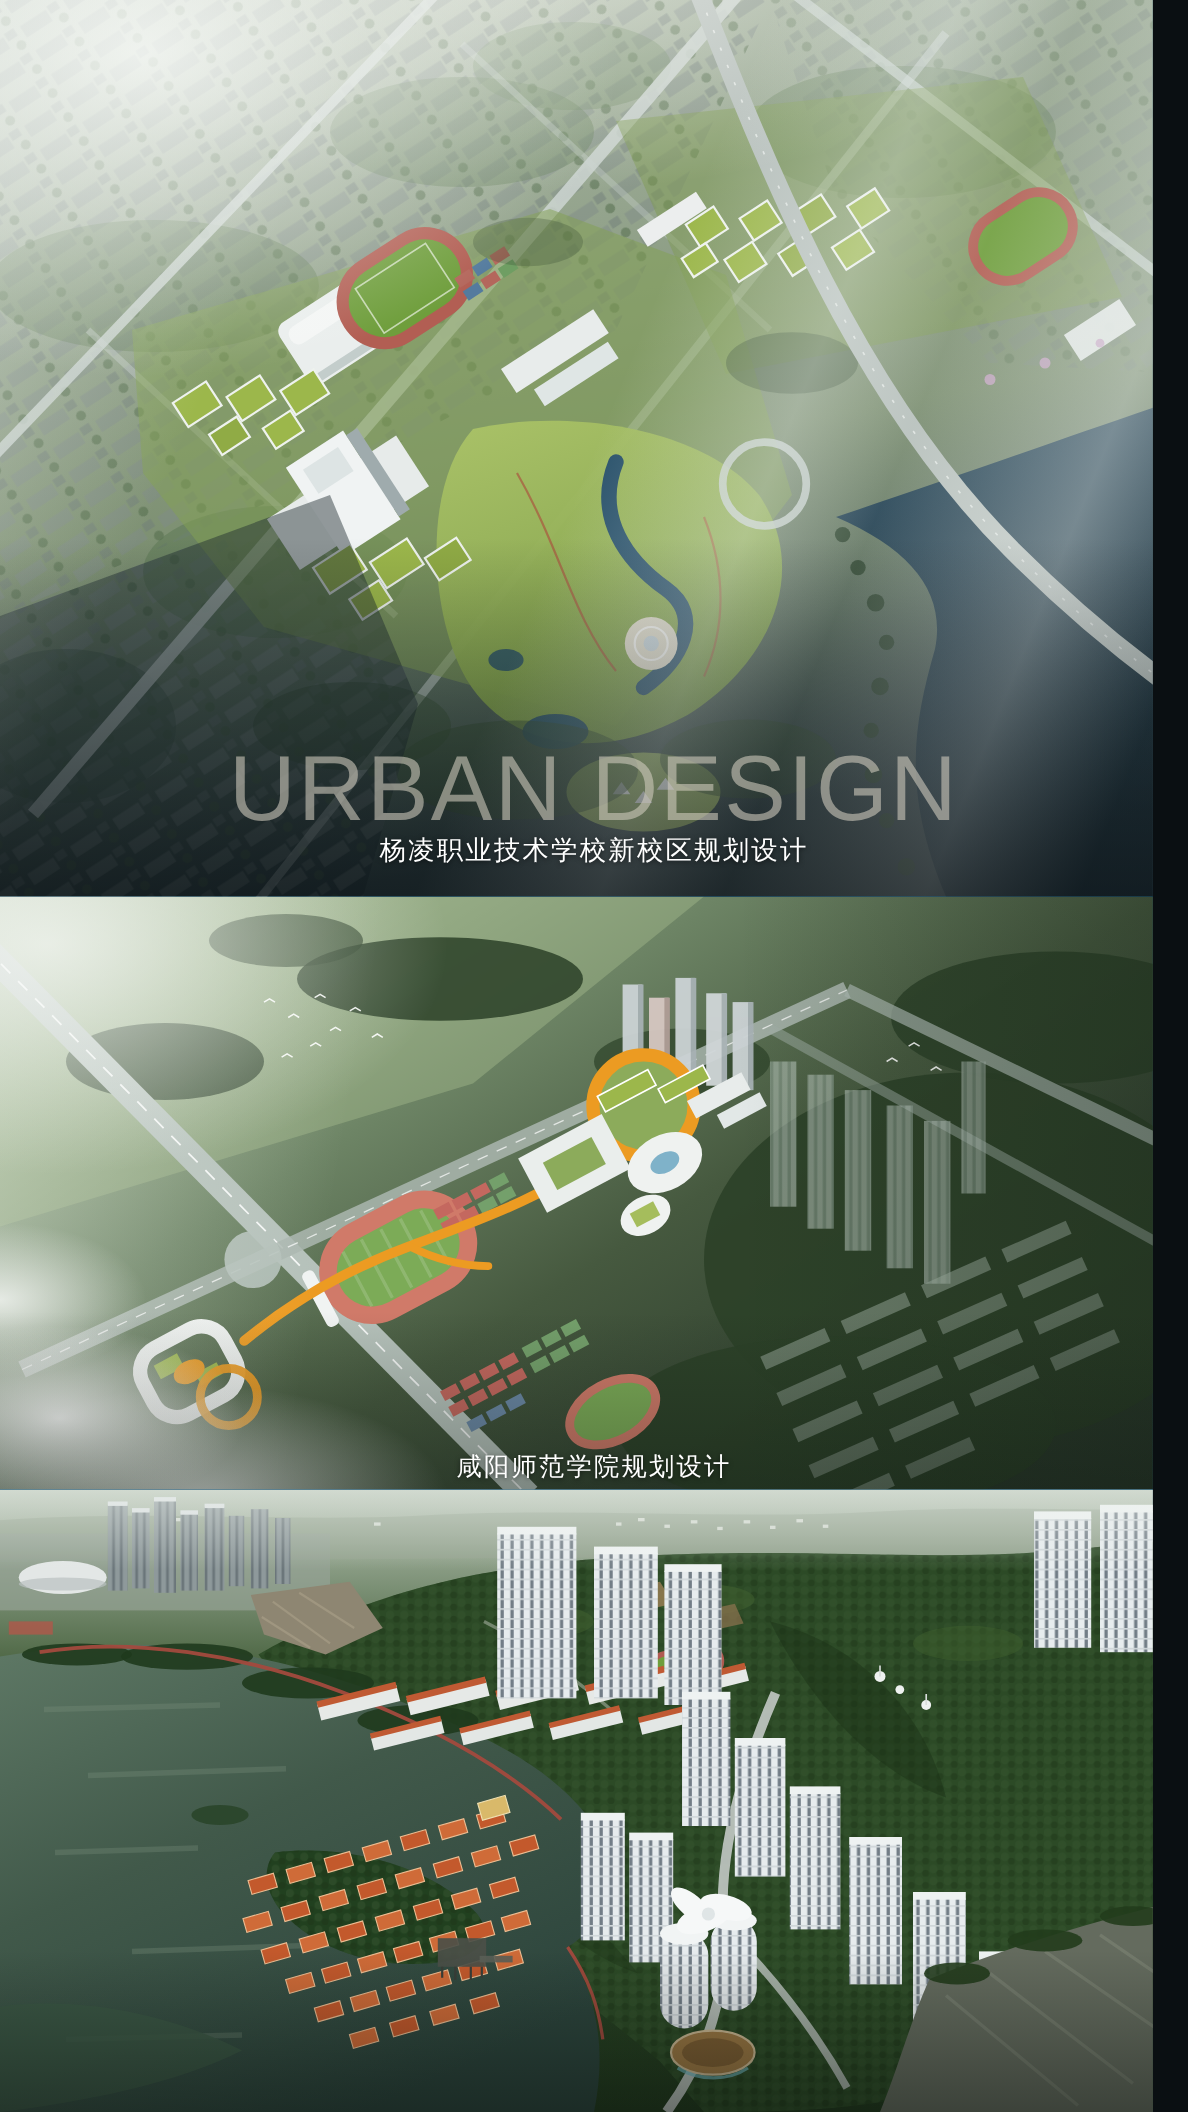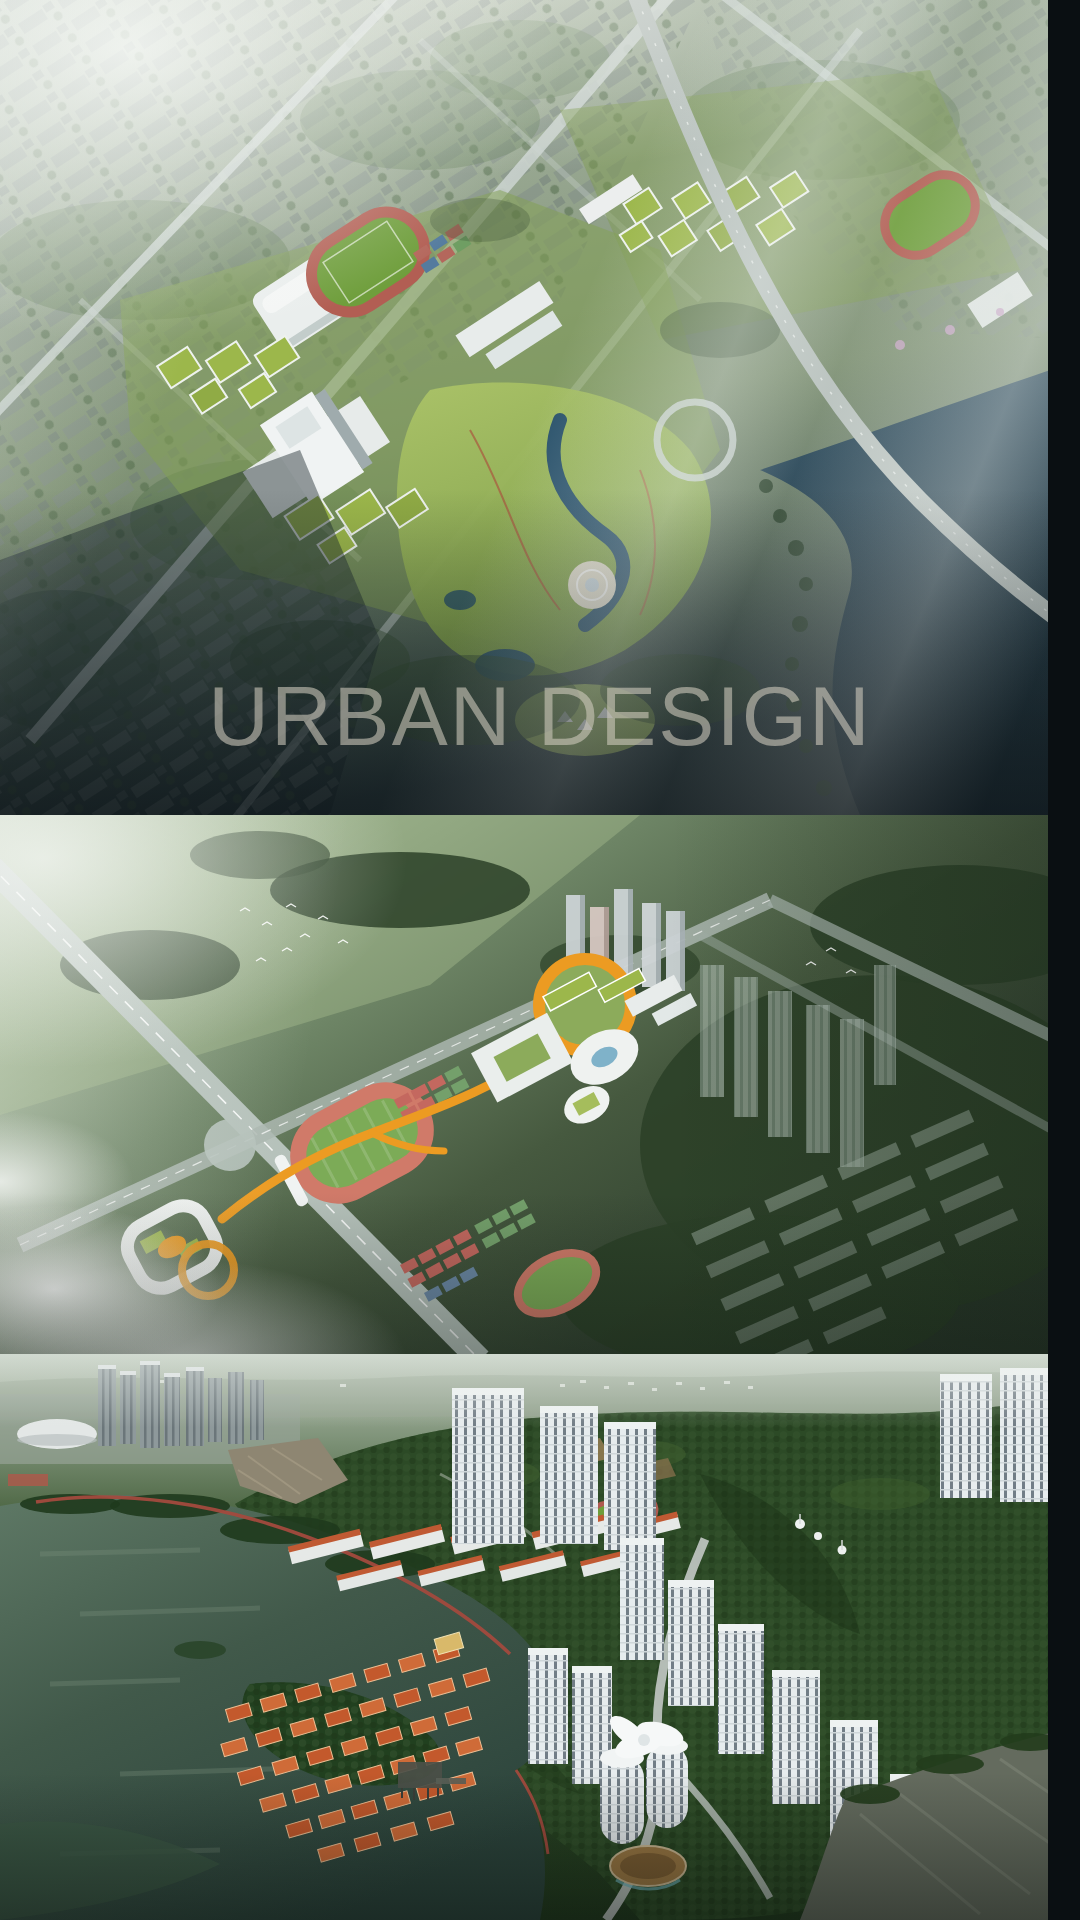--- a/index.html
+++ b/index.html
@@ -652,14 +652,16 @@
         <ellipse cx="870" cy="440" rx="30" ry="10" fill="#223c1c" opacity="0.9"></ellipse>
         <ellipse cx="950" cy="410" rx="34" ry="10" fill="#223c1c" opacity="0.9"></ellipse>
         <ellipse cx="1030" cy="388" rx="30" ry="9" fill="#223c1c" opacity="0.9"></ellipse>
       </g>
     </svg>
     <div class="ovl p3-haze"></div>
     <div class="ovl p3-vig"></div>
   </section>
 
   <div class="watermark">URBAN DESIGN</div>
+  <div class="caption" id="cap1">杨凌职业技术学校新校区规划设计</div>
+  <div class="caption" id="cap2">咸阳师范学院规划设计</div>
 
 </div>
 
 </body></html>

